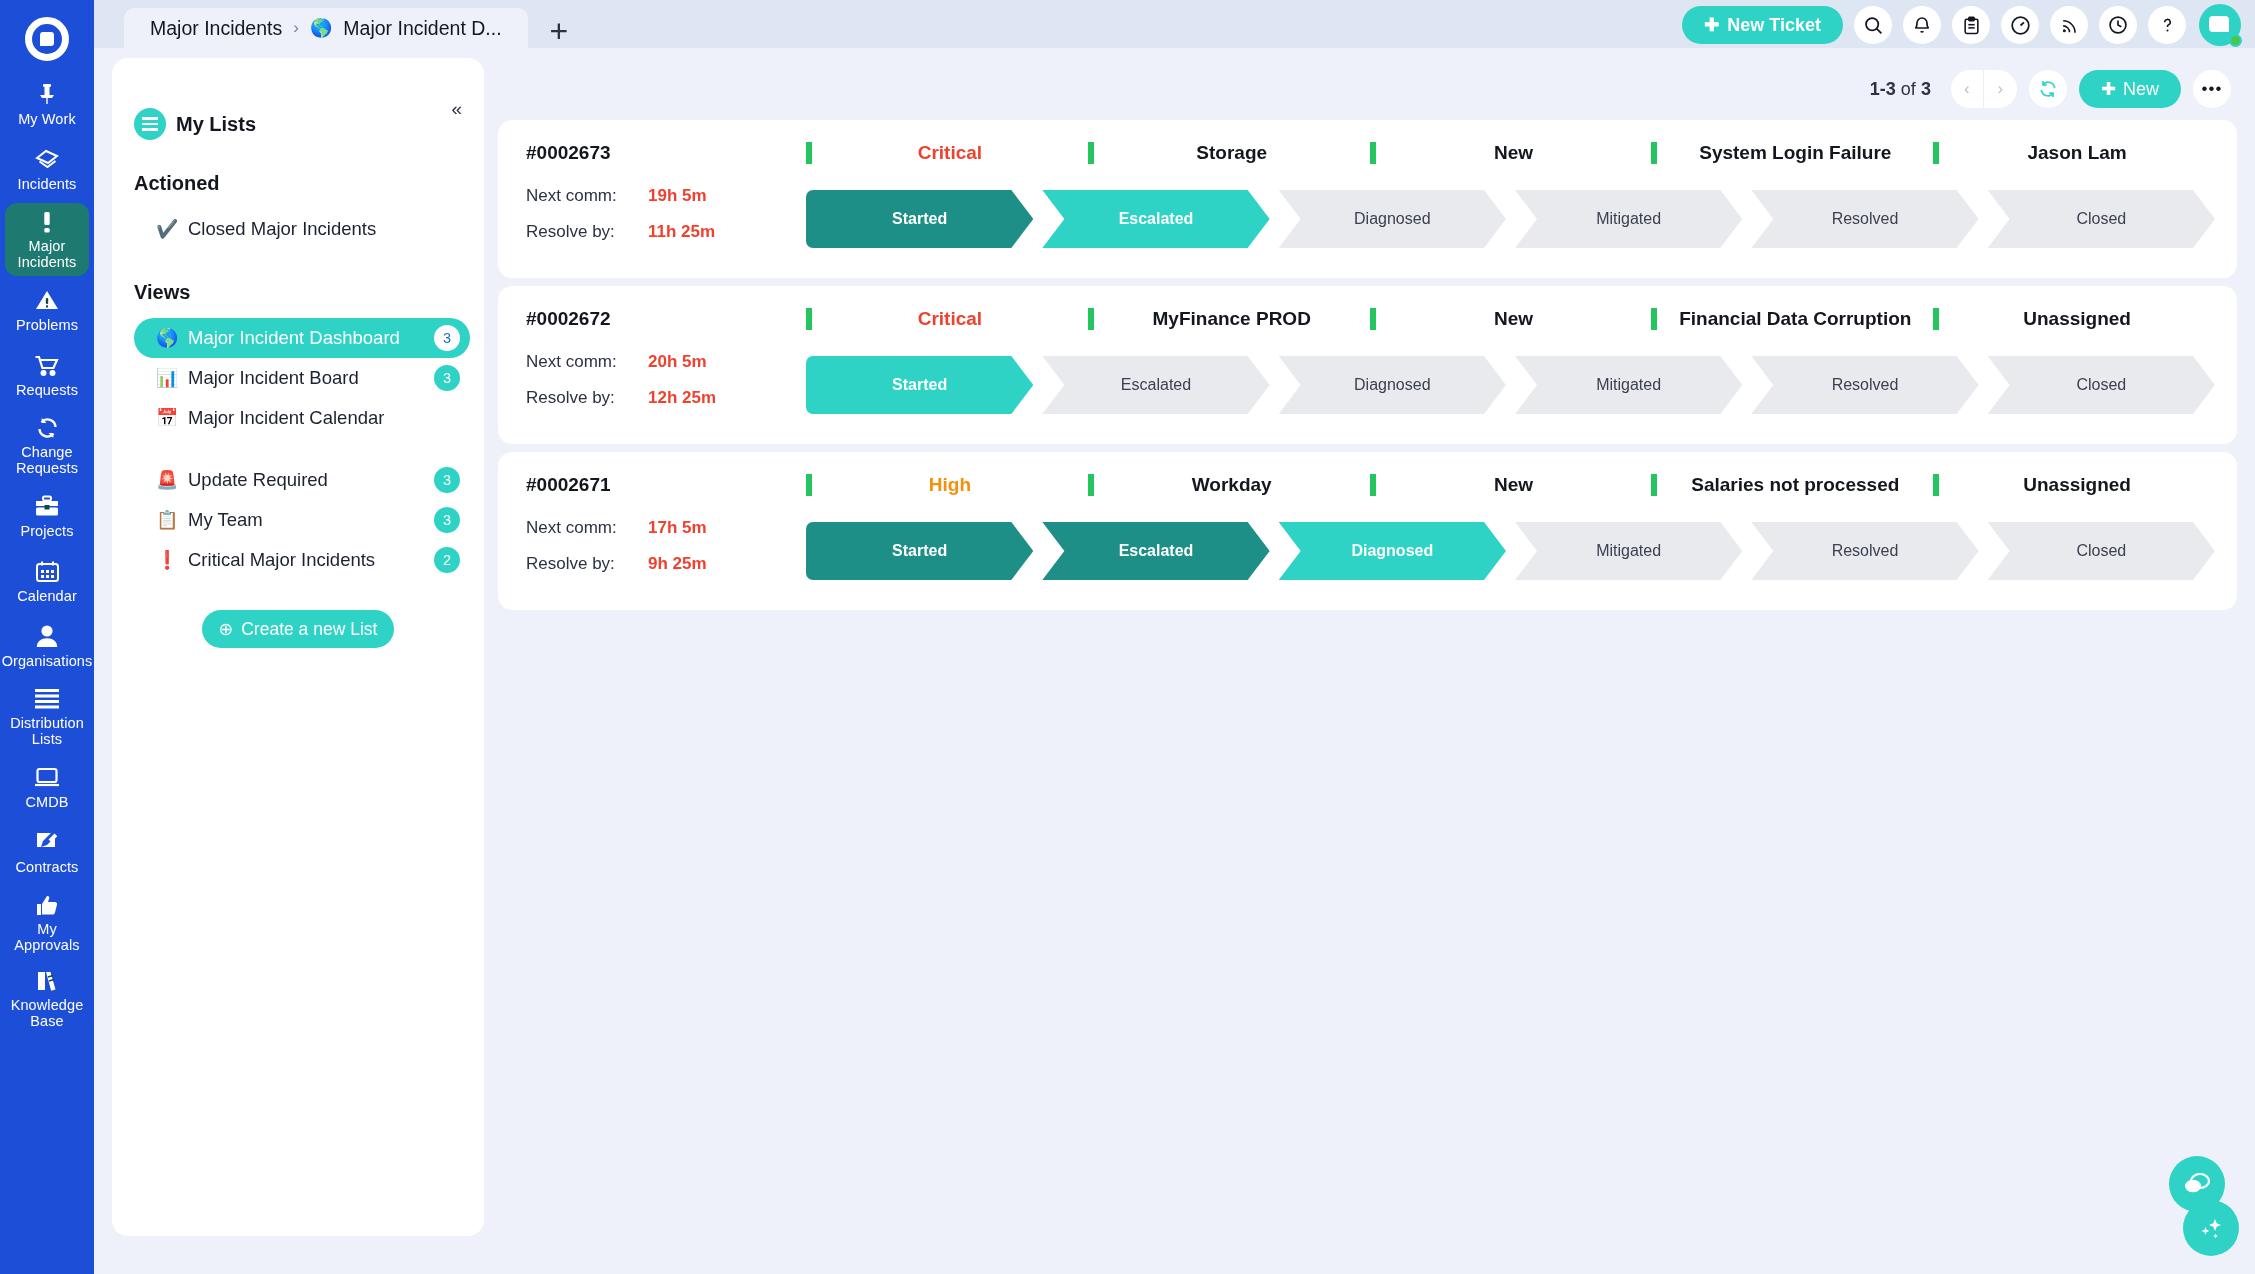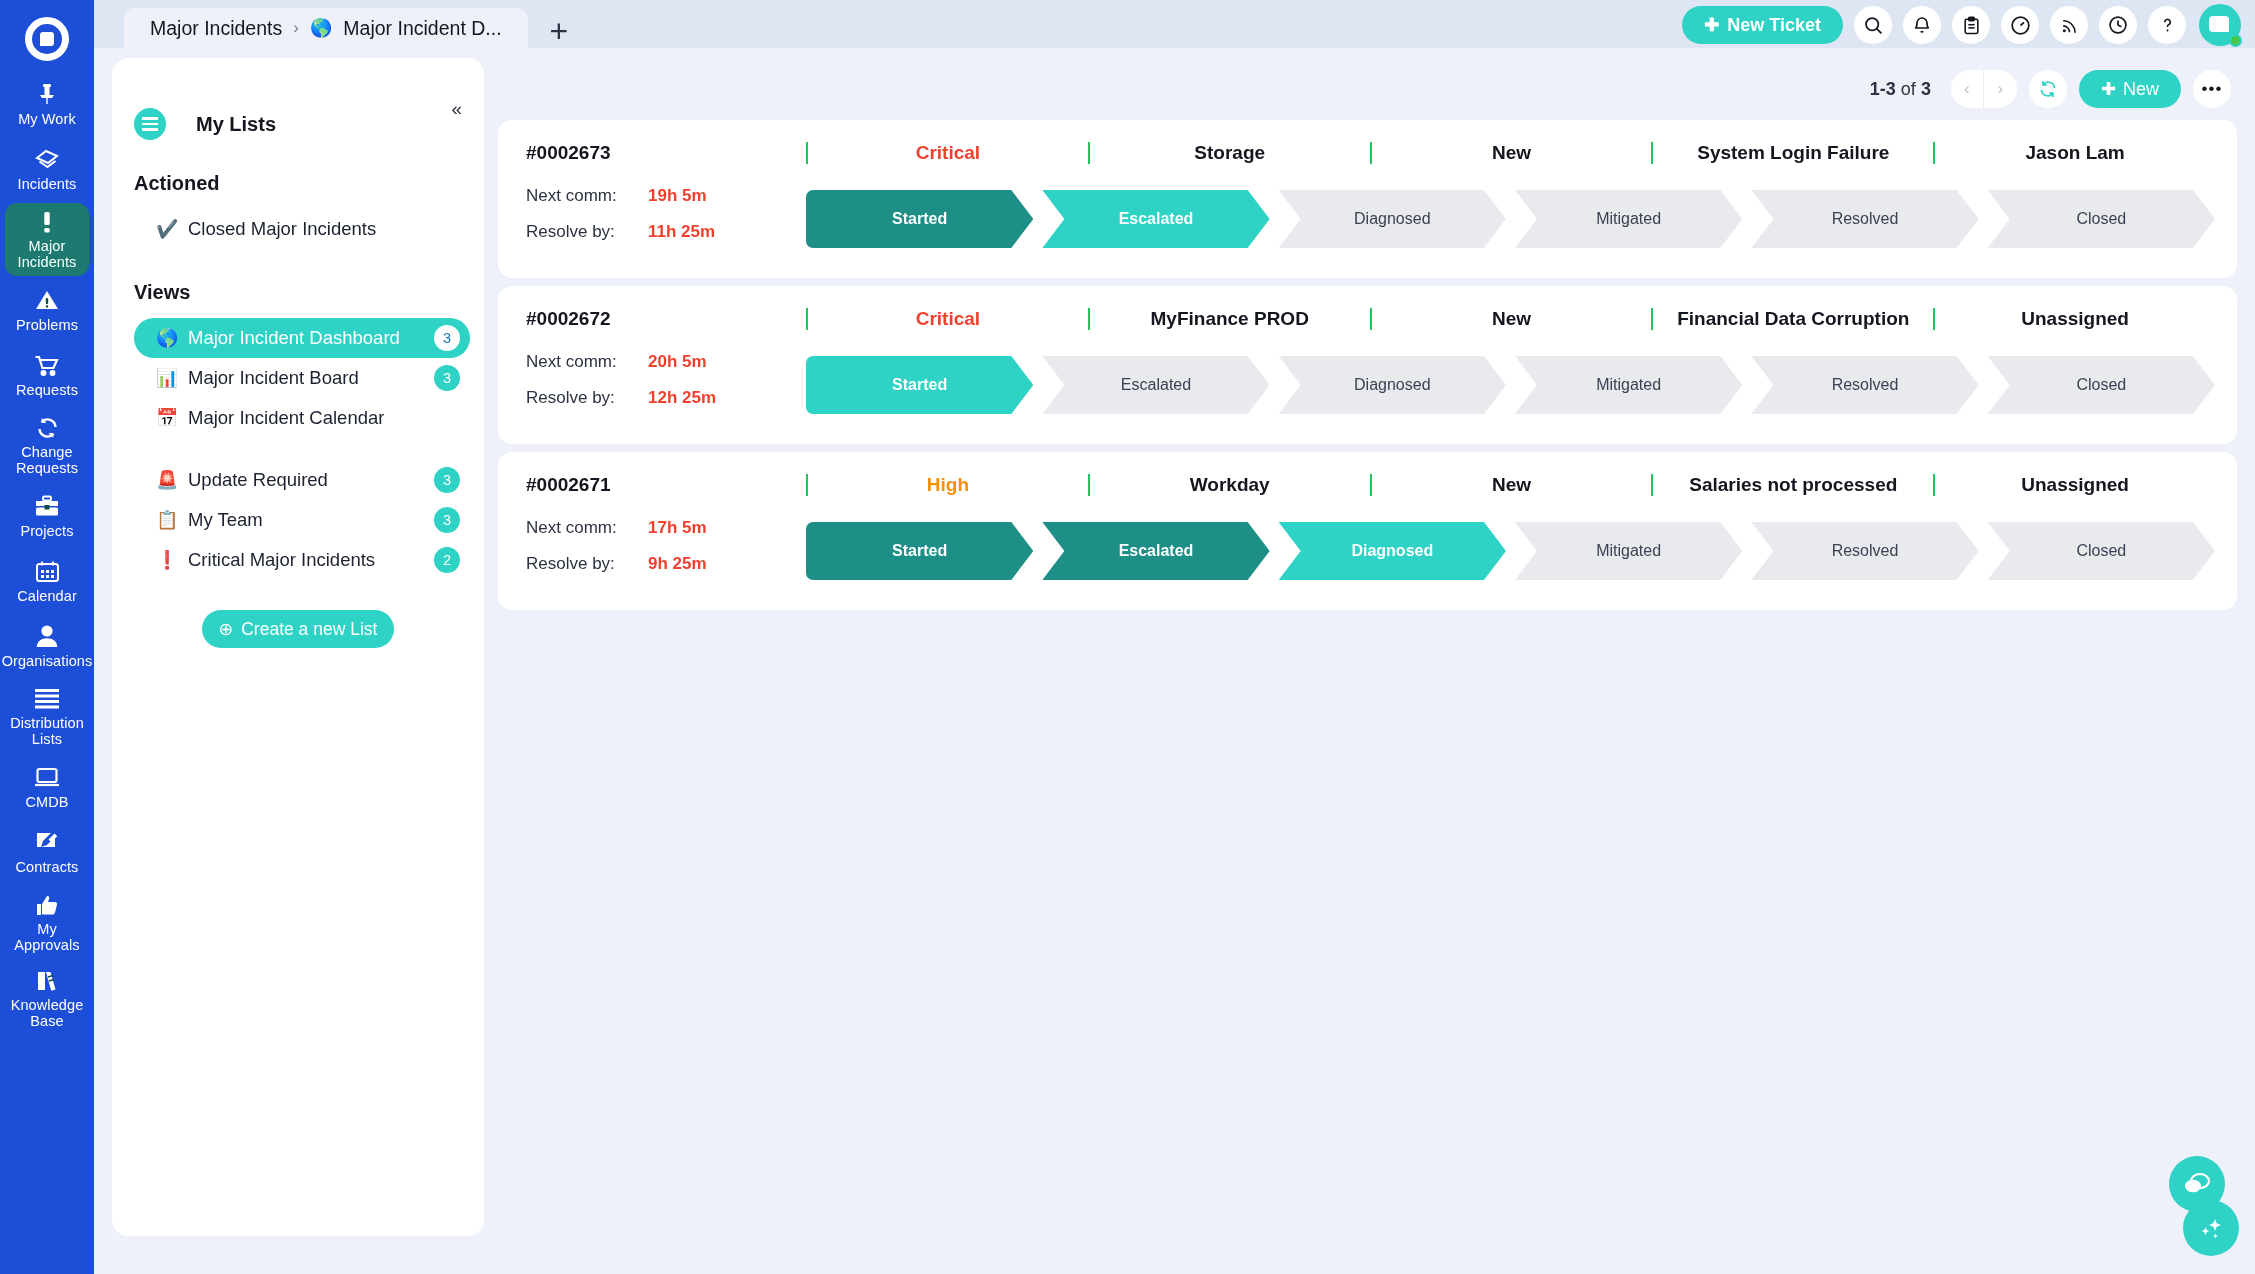--- a/index.html
+++ b/index.html
@@ -131,21 +131,21 @@
     padding: 0 14px 0 18px;
   }
   #searchwrap input {
     flex: 1; border: none; outline: none; background: transparent;
     font-size: 17.5px; color: #3b4152;
     font-family: "Liberation Sans", sans-serif;
   }
   #searchwrap input::placeholder { color: #9aa1b0; }
 
   #mylists-row {
-    display: flex; align-items: center; gap: 30px;
+    display: flex; align-items: center; gap: 10px;
     margin: 28px 22px 0 22px;
     position: relative;
     cursor: pointer;
   }
   #mylists-ico {
     width: 32px; height: 32px; border-radius: 50%;
     background: #2ed3c6;
     display: flex; flex-direction: column; align-items: center; justify-content: center;
     gap: 3px;
   }
@@ -224,21 +224,21 @@
   .card-left { width: 280px; flex: 0 0 280px; padding-top: 4px; }
   .tkt-id { font-size: 19px; font-weight: bold; color: #14171f; margin-bottom: 22px; }
   .kv { display: flex; font-size: 17px; margin-bottom: 16px; }
   .kv .k { color: #2c3242; width: 122px; }
   .kv .v { color: #f0412e; font-weight: bold; }
 
   .card-right { flex: 1; min-width: 0; }
   .meta-row { display: flex; align-items: center; height: 30px; margin-bottom: 22px; }
   .meta-cell {
     flex: 1; text-align: center; font-size: 19px; font-weight: bold;
-    color: #14171f; border-left: 2px solid #22c55e;
+    color: #14171f; border-left: 6px solid #22c55e;
     white-space: nowrap; overflow: hidden; text-overflow: ellipsis;
     padding: 0 6px;
   }
   .meta-cell.crit { color: #f0412e; }
   .meta-cell.high { color: #f79009; }
 
   .stages { display: flex; height: 58px; }
   .stage {
     flex: 1; position: relative;
     display: flex; align-items: center; justify-content: center;

